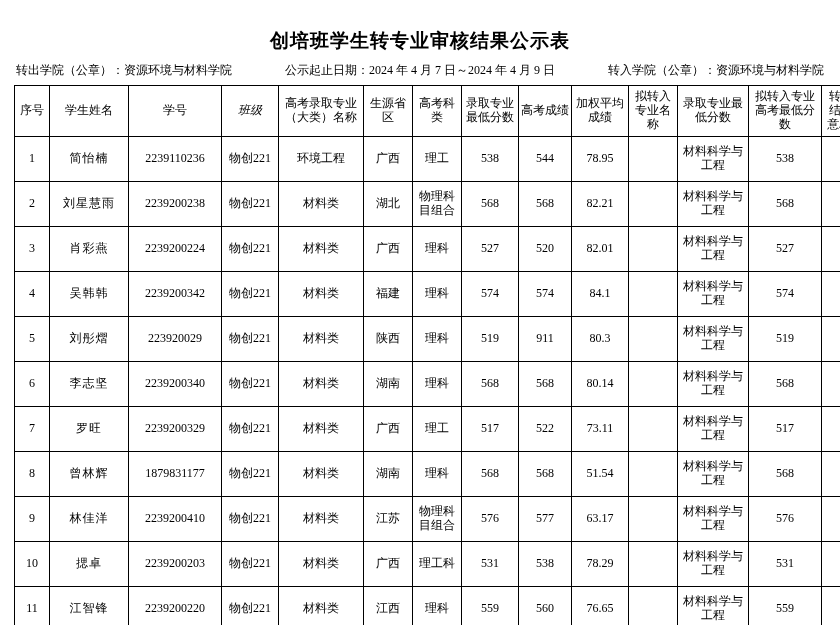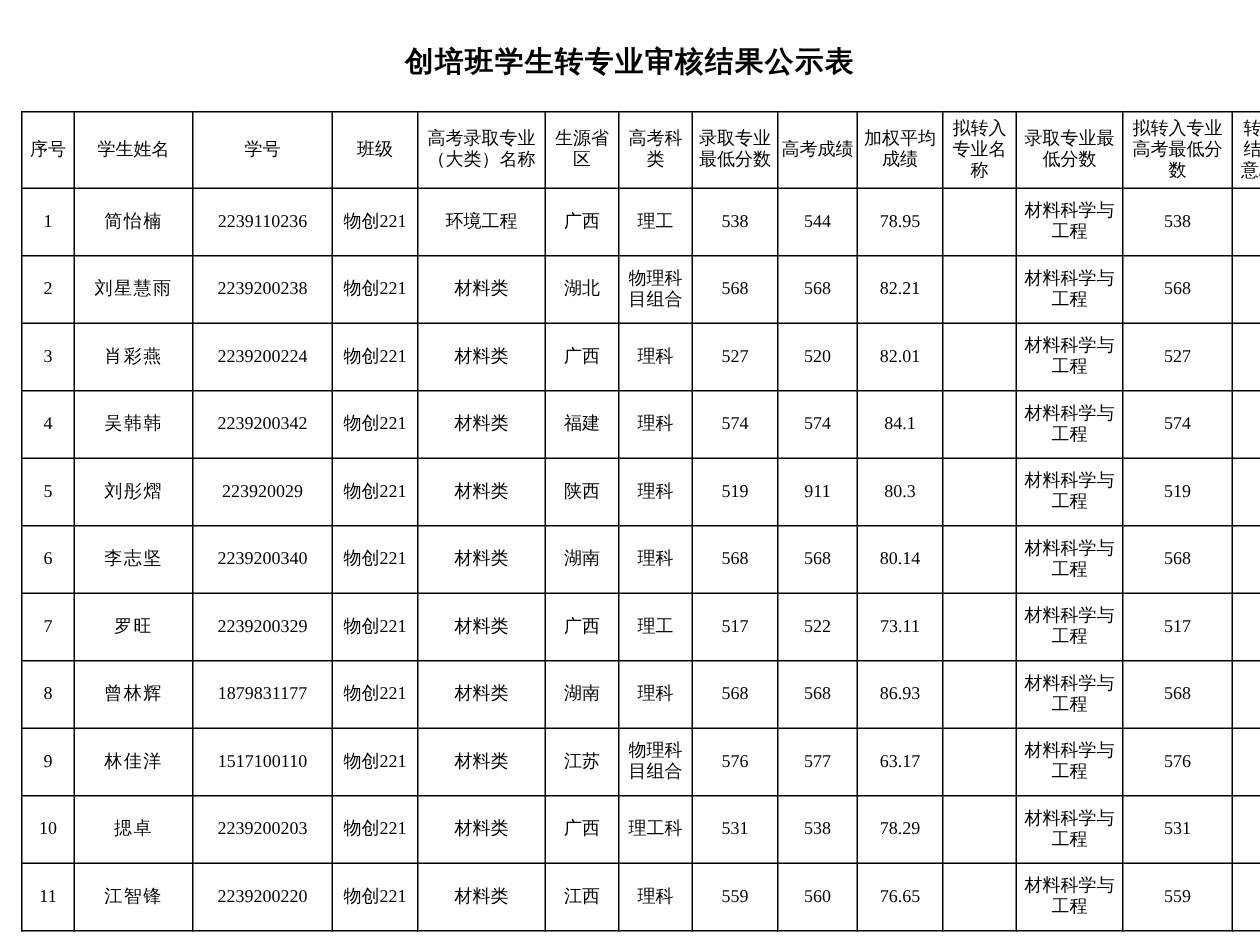--- a/index.html
+++ b/index.html
@@ -20,21 +20,21 @@
     position: relative;
     box-sizing: border-box;
     padding: 0 14px;
   }
   .doc-title {
     text-align: center;
     font-size: 19px;
     font-weight: bold;
     letter-spacing: 1px;
     margin-top: 28px;
-    margin-bottom: 20px;
+    margin-bottom: 8px;
     font-family: "Liberation Serif", "DejaVu Serif", serif;
   }
   .meta-row {
     display: flex;
     justify-content: space-between;
     align-items: baseline;
     font-size: 12px;
     margin: 0 2px 6px 2px;
     font-family: "Liberation Serif", "DejaVu Serif", serif;
   }
@@ -61,41 +61,46 @@
     font-weight: normal;
     height: 44px;
     padding: 3px 2px;
   }
   table.grid td {
     height: 40px;
   }
   .c-idx   { width: 30px; }
   .c-name  { width: 74px; }
   .c-sid   { width: 88px; }
-  .c-class { width: 52px; }
+  .c-class { width: 52px; font-style: italic; }
   .c-major { width: 80px; }
   .c-prov  { width: 44px; }
   .c-subj  { width: 44px; }
   .c-min   { width: 52px; }
   .c-score { width: 48px; }
   .c-wavg  { width: 52px; }
   .c-col   { width: 44px; }
   .c-inmaj { width: 66px; }
   .c-inmin { width: 68px; }
   .c-res   { width: 70px; }
 
   .name-cell { letter-spacing: 1px; }
 </style>
 </head>
 <body>
 
 <div class="page">
 
   <div class="doc-title">创培班学生转专业审核结果公示表</div>
 
+  <div class="meta-row">
+    <span class="meta-left">转出学院（公章）：资源环境与材料学院</span>
+    <span class="meta-center">公示起止日期：2024 年 4 月 7 日～2024 年 4 月 9 日</span>
+    <span class="meta-right">转入学院（公章）：资源环境与材料学院</span>
+  </div>
 
   <table class="grid">
     <thead>
       <tr>
         <th class="c-idx">序号</th>
         <th class="c-name">学生姓名</th>
         <th class="c-sid">学号</th>
         <th class="c-class">班级</th>
         <th class="c-major">高考录取专业（大类）名称</th>
         <th class="c-prov">生源省区</th>
@@ -225,30 +230,30 @@
       <tr>
         <td>8</td>
         <td class="name-cell">曾林辉</td>
         <td>1879831177</td>
         <td>物创221</td>
         <td>材料类</td>
         <td>湖南</td>
         <td>理科</td>
         <td>568</td>
         <td>568</td>
-        <td>86.93</td>
+        <td>51.54</td>
         <td></td>
         <td>材料科学与工程</td>
         <td>568</td>
         <td>拟同意</td>
       </tr>
       <tr>
         <td>9</td>
         <td class="name-cell">林佳洋</td>
-        <td>1517100110</td>
+        <td>2239200410</td>
         <td>物创221</td>
         <td>材料类</td>
         <td>江苏</td>
         <td>物理科目组合</td>
         <td>576</td>
         <td>577</td>
         <td>63.17</td>
         <td></td>
         <td>材料科学与工程</td>
         <td>576</td>

